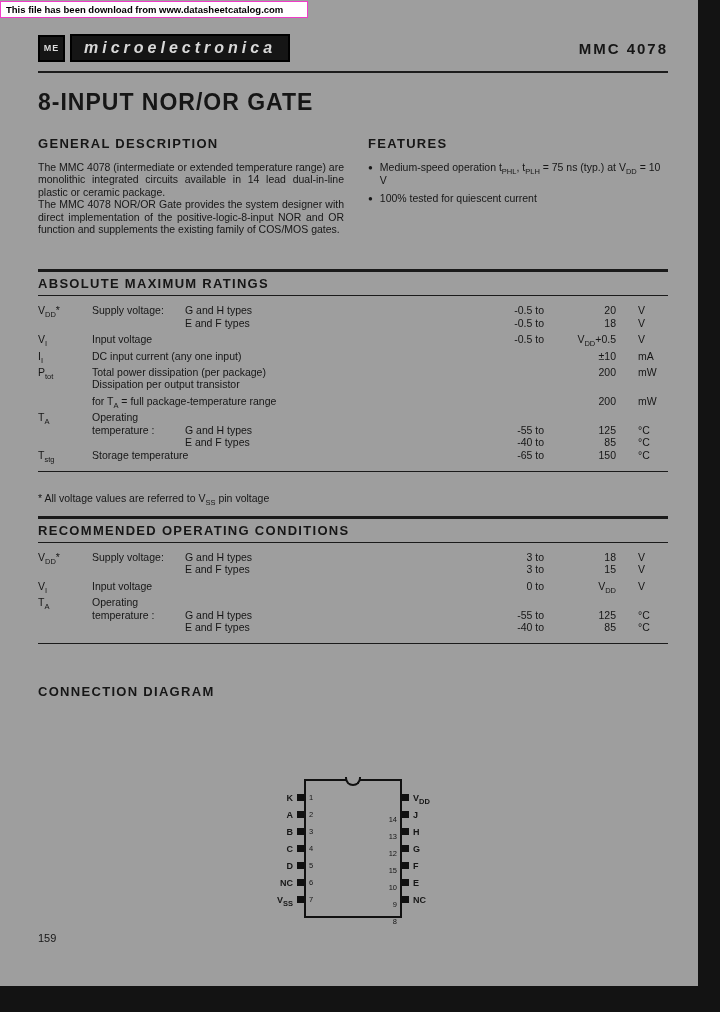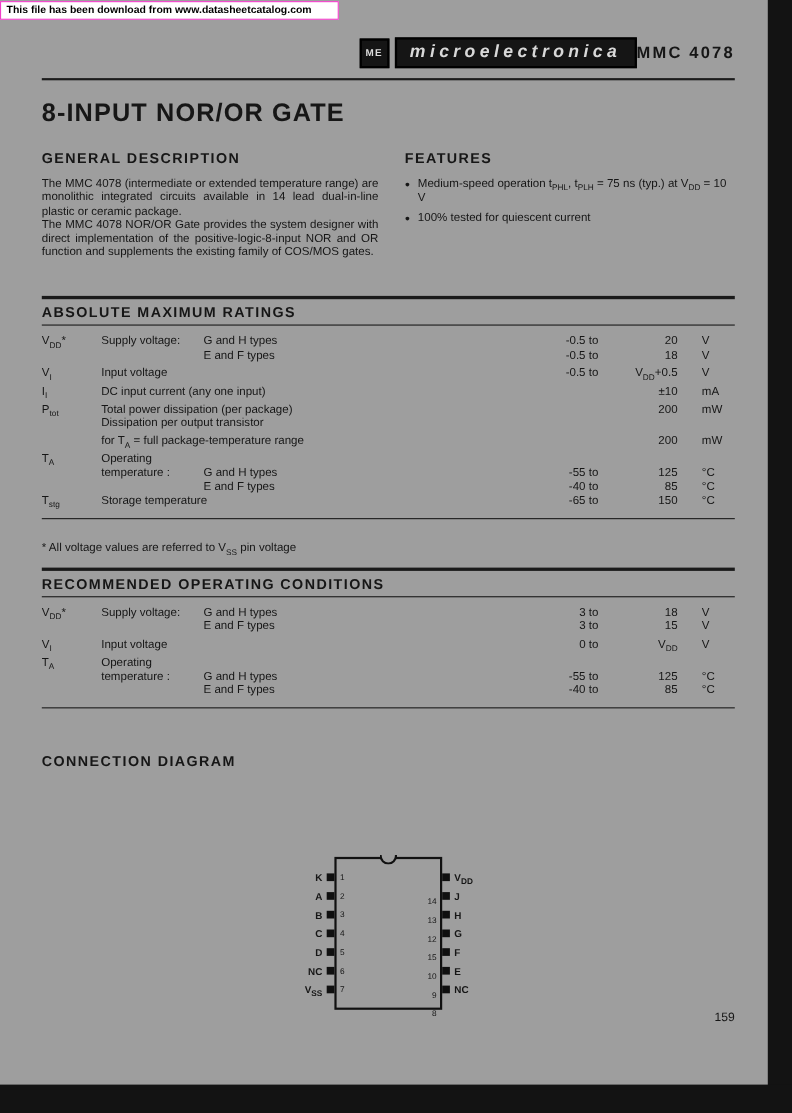--- a/index.html
+++ b/index.html
@@ -16,21 +16,21 @@
 
   .watermark {
     position:absolute; top:1px; left:0; width:308px;
     background:#ffffff; border:1px solid #f03cc8;
     font-size:9.5px; line-height:13px; font-weight:bold;
     padding:1px 5px; color:#000; z-index:5;
   }
 
   .content { position:absolute; left:38px; top:34px; width:630px; }
 
-  .header { display:flex; justify-content:flex-end; align-items:center; }
+  .header { display:flex; justify-content:space-between; align-items:center; }
   .logo { display:flex; align-items:center; gap:5px; }
   .logo-emblem {
     width:27px; height:27px; background:#151515; border:2px solid #000;
     color:#dcdcdc; display:flex; align-items:center; justify-content:center;
     font-size:9px; font-weight:bold; letter-spacing:1px;
   }
   .logo-word {
     background:#151515; border:2px solid #000; color:#d8d8d8;
     font-size:16px; font-weight:bold; font-style:italic;
     letter-spacing:4px; padding:3px 12px;
@@ -75,21 +75,21 @@
   }
   .dip-rows { position:relative; padding:10px 0; z-index:1; }
   .pin-row { display:flex; align-items:center; height:17px; }
   .lbl-l { width:39px; text-align:right; padding-right:4px; font-size:9px; font-weight:bold; }
   .lbl-r { width:39px; text-align:left; padding-left:4px; font-size:9px; font-weight:bold; }
   .pad { width:7px; height:7px; background:#101010; flex:none; }
   .num-l { width:20px; padding-left:5px; font-size:7.5px; }
   .num-r { width:20px; padding-right:5px; font-size:7.5px; text-align:right;margin-top:44px; }
   .spacer { flex:1; }
 
-  .pageno { text-align:right; margin-top:1px; font-size:11px; }
+  .pageno { text-align:left; margin-top:14px; font-size:11px; }
 </style>
 </head>
 <body>
 
 <div class="watermark">
   <span>This file has been download from  www.datasheetcatalog.com</span>
 </div>
 
 <div class="band-right"></div>
 <div class="band-bottom"></div>

